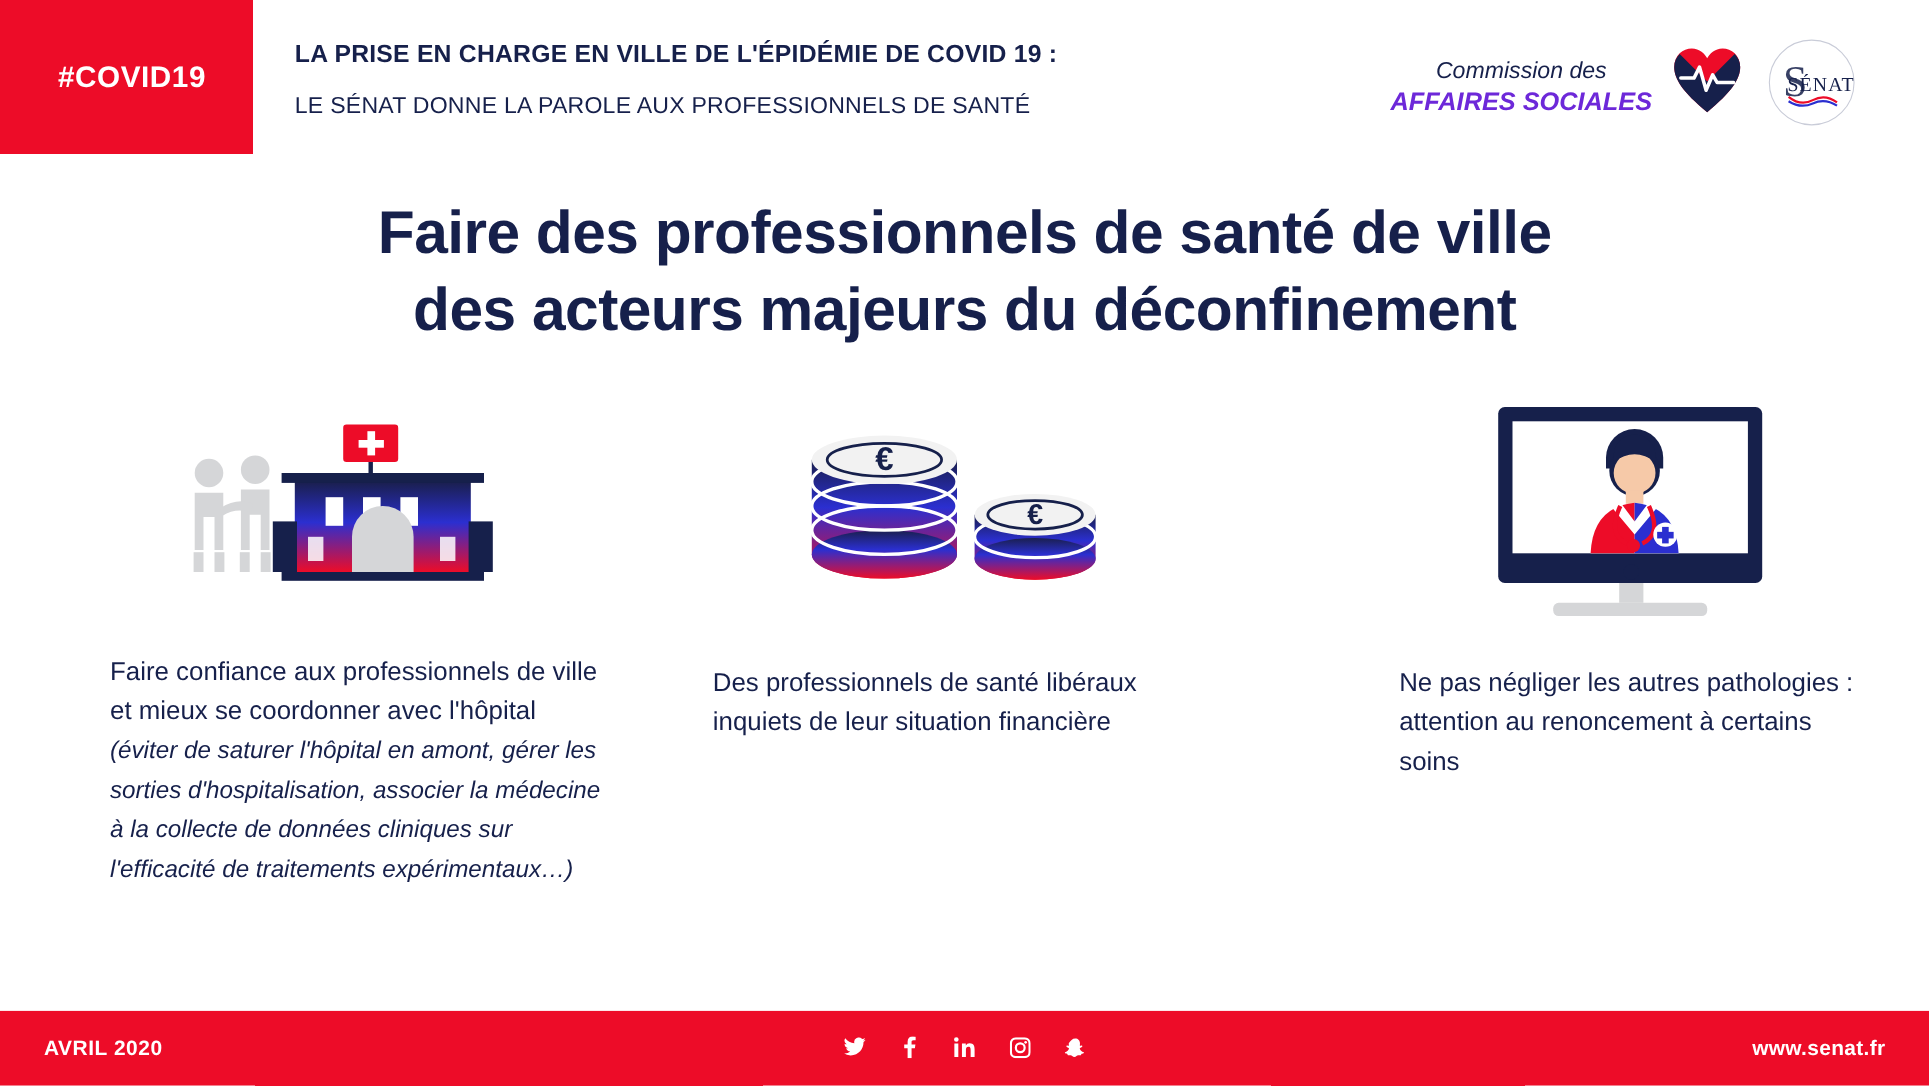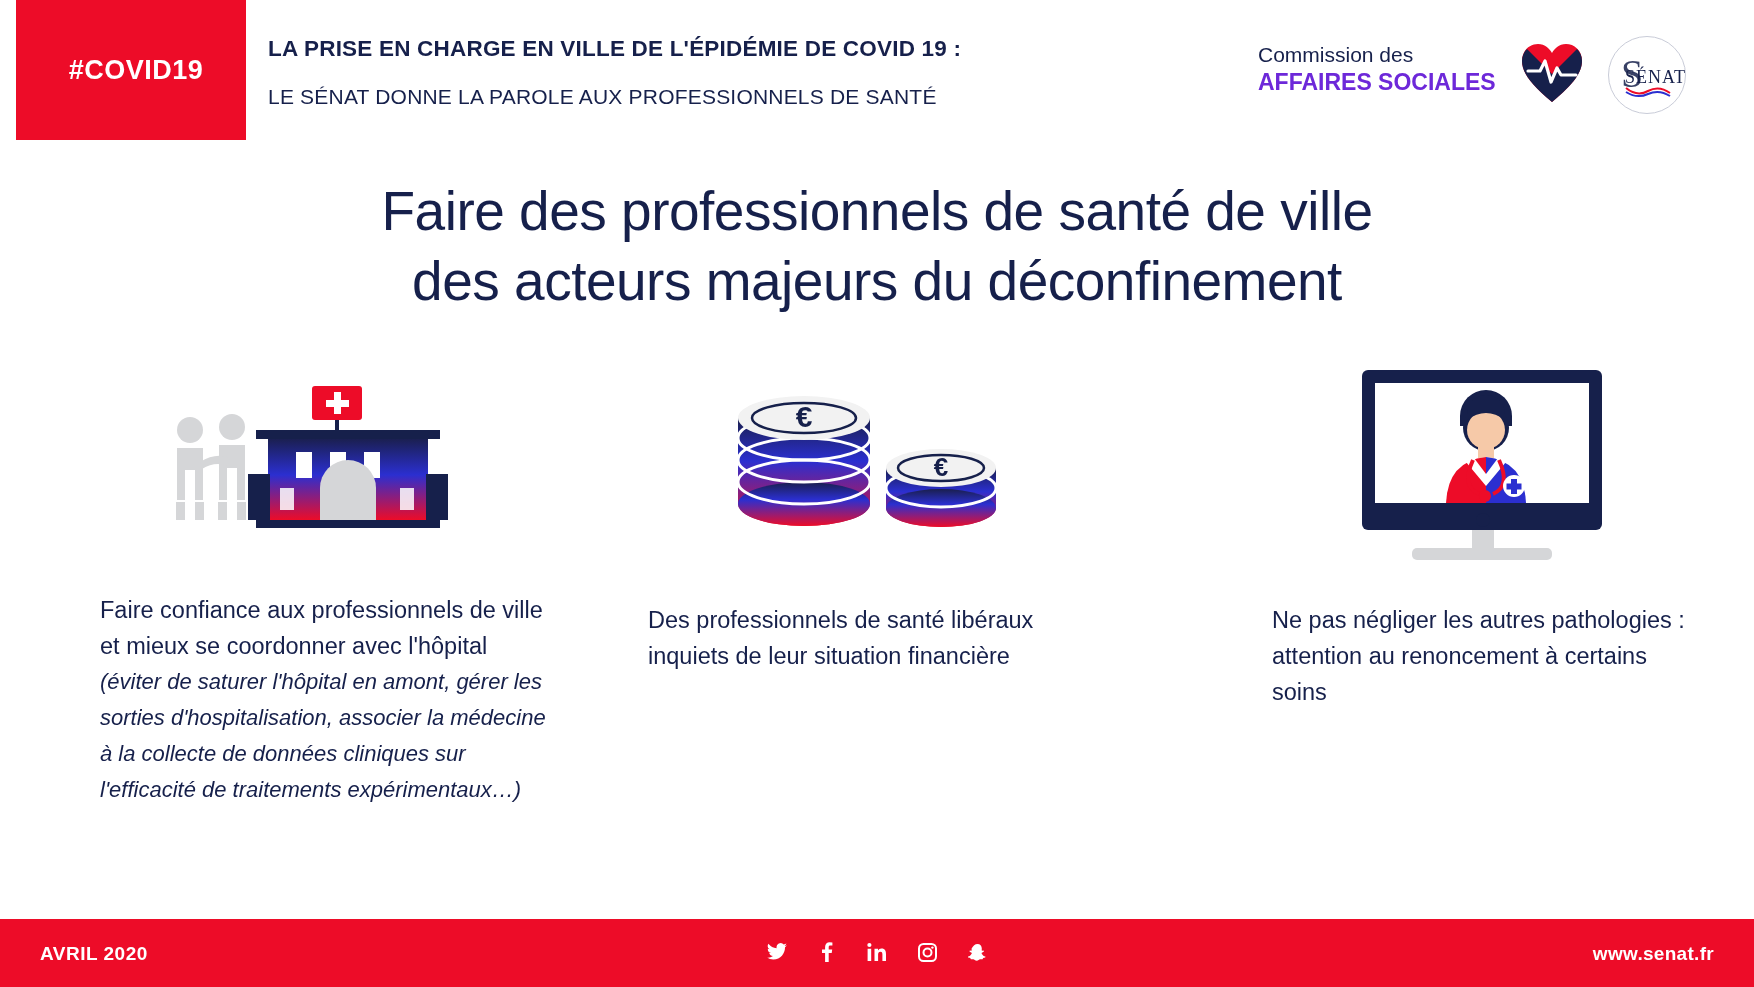--- a/index.html
+++ b/index.html
@@ -19,21 +19,21 @@
 
   
   .header {
     position: absolute;
     top: 0; left: 0;
     width: 1754px;
     height: 140px;
   }
   .hashtag-box {
     position: absolute;
-    top: 0; left: 16px;
+    top: 0; left: 0;
     width: 230px;
     height: 140px;
     background: #ed0c28;
     display: flex;
     align-items: center;
     justify-content: center;
     padding-left: 10px;
   }
   .hashtag-text {
     color: #ffffff;
@@ -57,24 +57,25 @@
   .header-line2 {
     color: #16204b;
     font-size: 21px;
     font-weight: normal;
     letter-spacing: 0.2px;
     line-height: 30px;
     margin-top: 18px;
   }
   .commission-block {
     position: absolute;
-    top: 42px;
+    top: 52px;
     left: 1258px;
     width: 250px;
-    text-align: left;
+    text-align: center;
+    font-style: italic;
   }
   .commission-l1 {
     color: #16204b;
     font-size: 21px;
     line-height: 26px;
   }
   .commission-l2 {
     color: #6d28d9;
     font-size: 23px;
     font-weight: bold;
@@ -126,21 +127,21 @@
 
   
   .main-title {
     position: absolute;
     top: 176px;
     left: 0;
     width: 1754px;
     text-align: center;
     color: #16204b;
     font-size: 55px;
-    font-weight: normal;
+    font-weight: bold;
     line-height: 70px;
     letter-spacing: -0.5px;
   }
 
   
   .columns {
     position: absolute;
     top: 370px;
     left: 0;
     width: 1754px;

